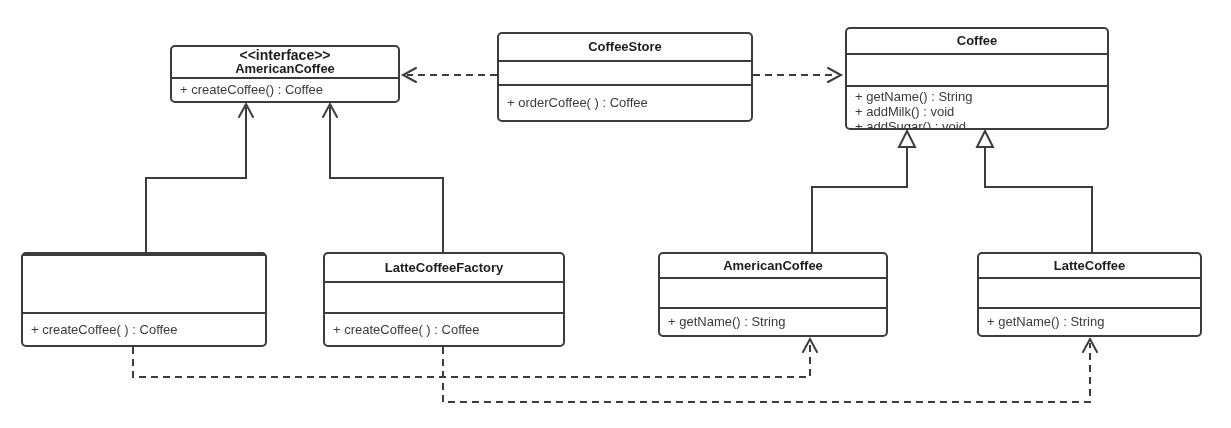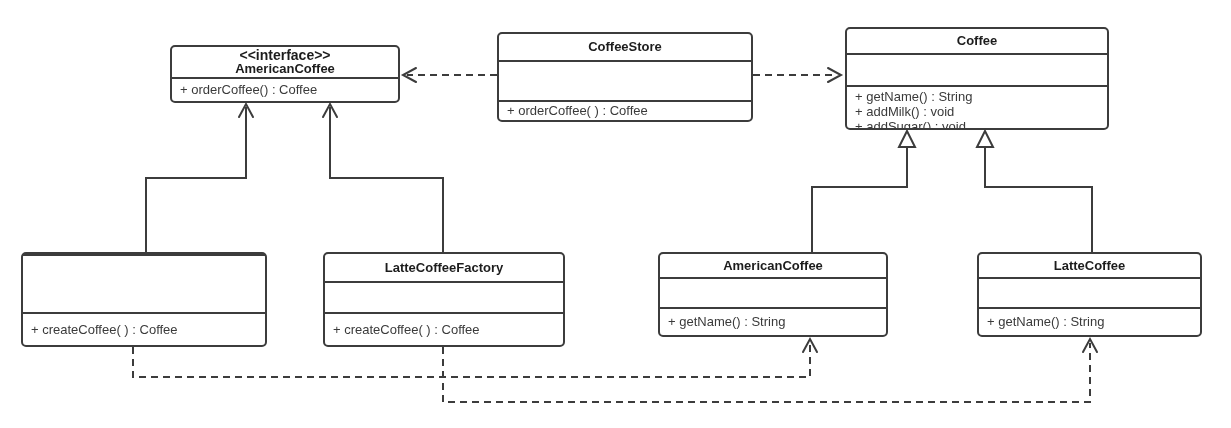--- a/index.html
+++ b/index.html
@@ -40,30 +40,30 @@
 <body>
 
 <div class="canvas">
 
   <div class="uml-class" style="left:170px; top:45px; width:230px; height:58px;">
     <div class="cmp first title" style="height:30px;">
       <div class="stereotype">&lt;&lt;interface&gt;&gt;</div>
       <div>AmericanCoffee</div>
     </div>
     <div class="cmp methods center" style="height:24px;">
-      <div class="method-line">+ orderCoffee() : Coffee</div>
+      <div class="method-line">+ createCoffee() : Coffee</div>
     </div>
   </div>
 
   <div class="uml-class" style="left:497px; top:32px; width:256px; height:90px;">
     <div class="cmp first title" style="height:26px;border-radius:9px;">
       <div>CoffeeStore</div>
     </div>
     <div class="cmp attrs"></div>
-    <div class="cmp methods center" style="height:20px;">
+    <div class="cmp methods center" style="height:36px;">
       <div class="method-line">+ orderCoffee( ) : Coffee</div>
     </div>
   </div>
 
   <div class="uml-class" style="left:845px; top:27px; width:264px; height:103px;">
     <div class="cmp first title" style="height:24px;">
       <div>Coffee</div>
     </div>
     <div class="cmp attrs"></div>
     <div class="cmp methods multi" style="height:43px;">

